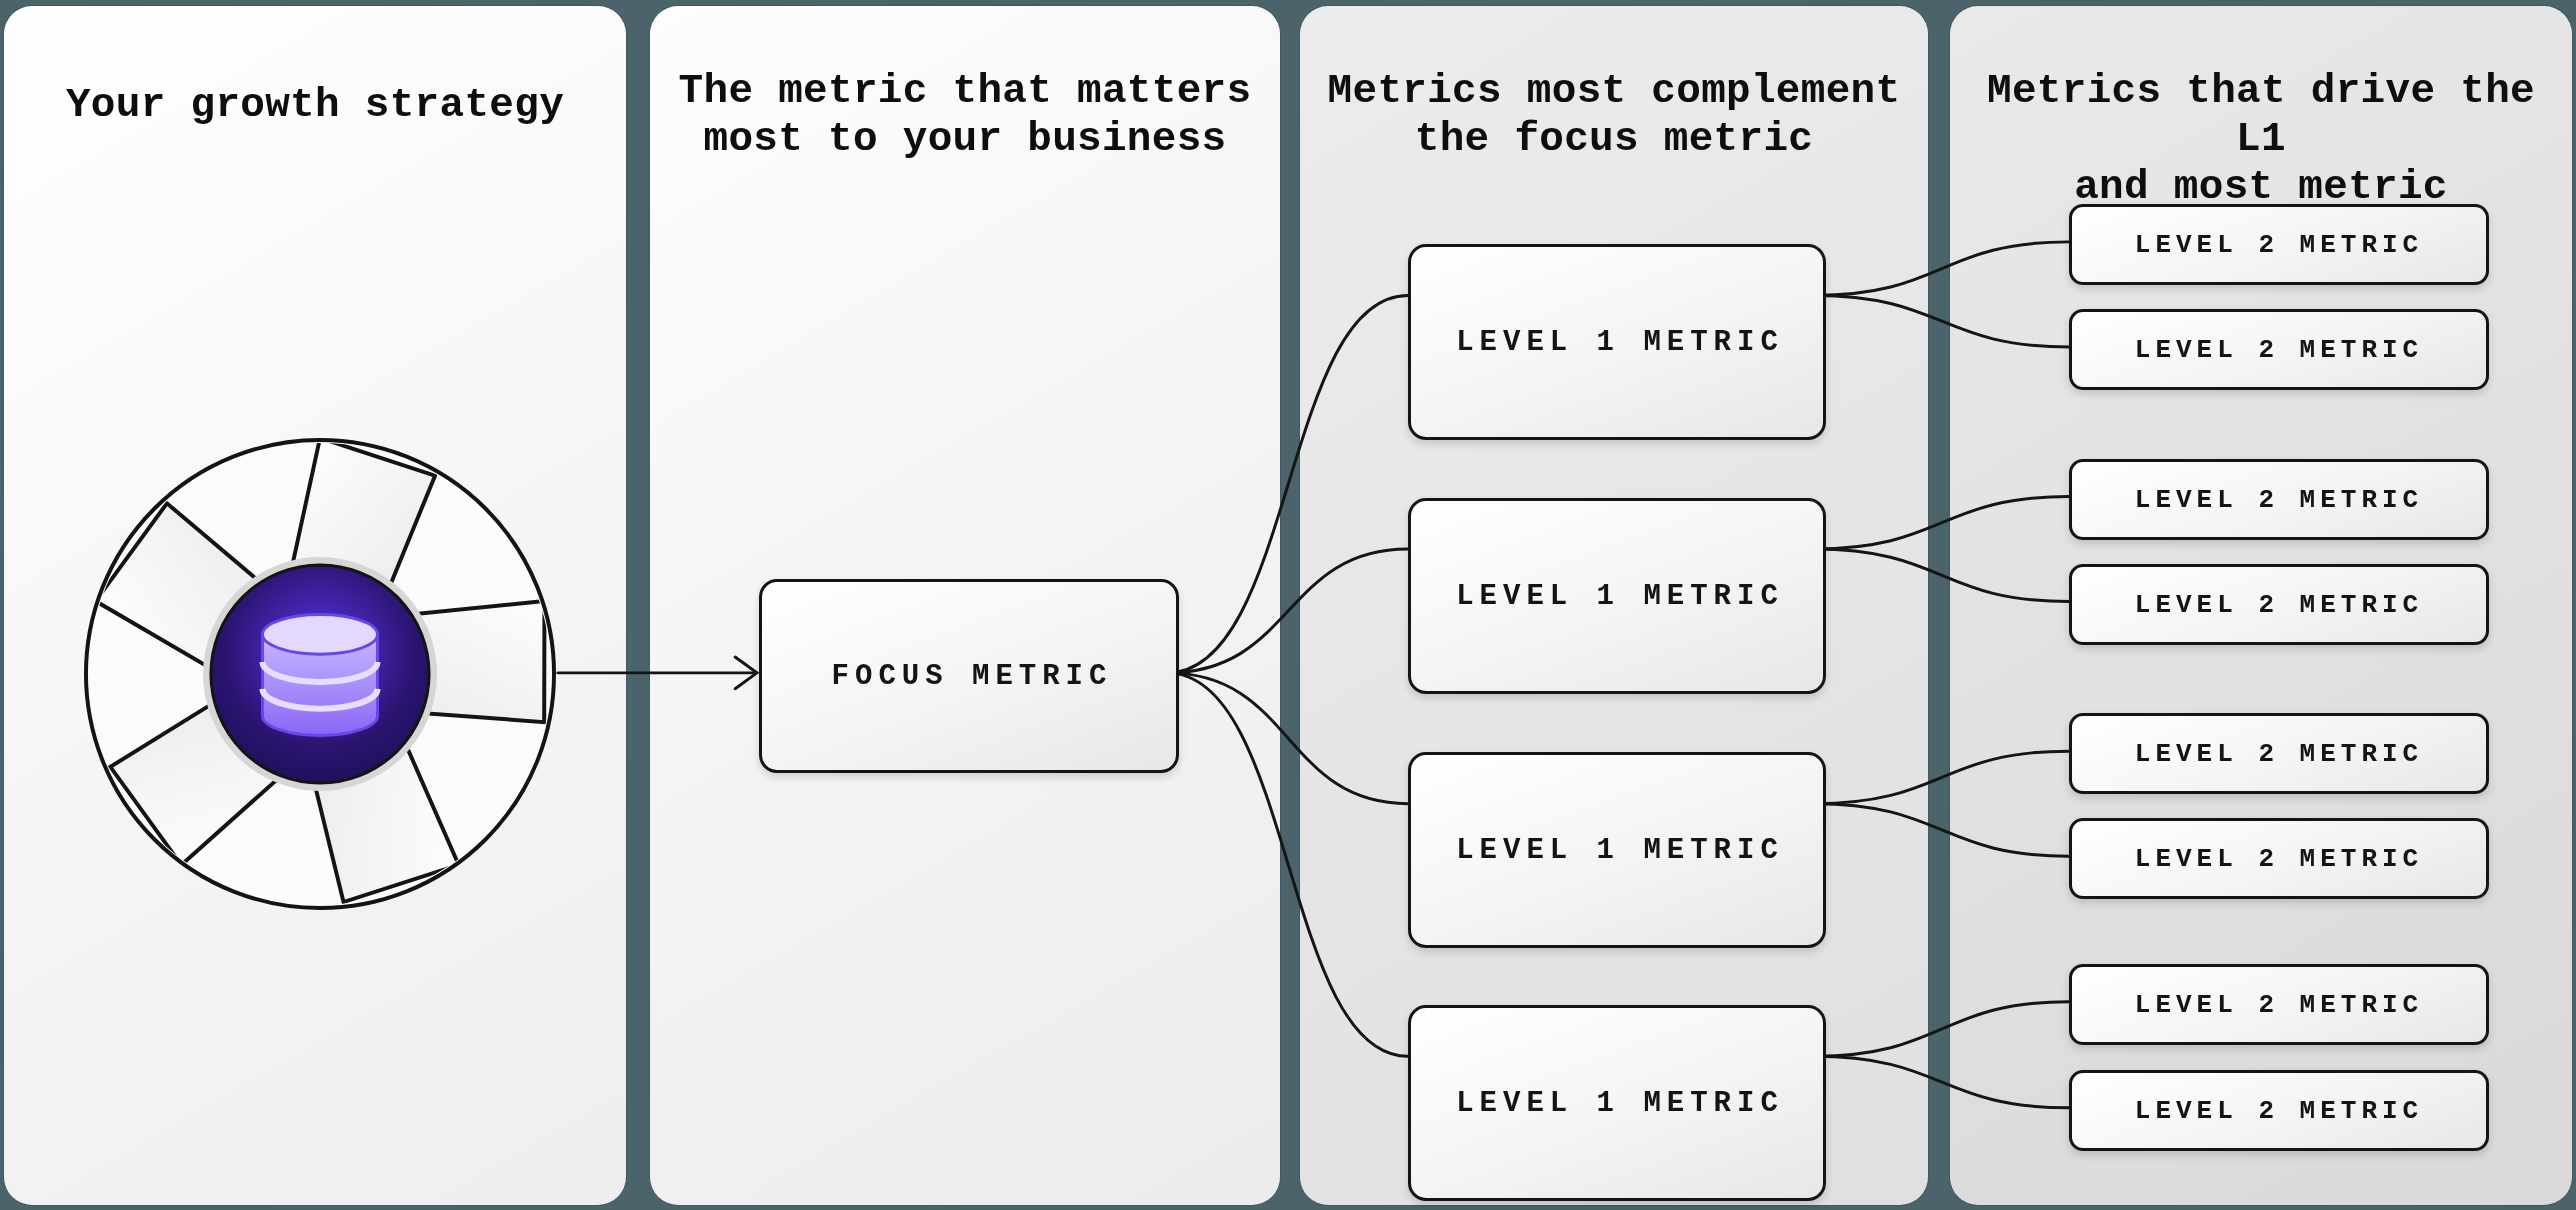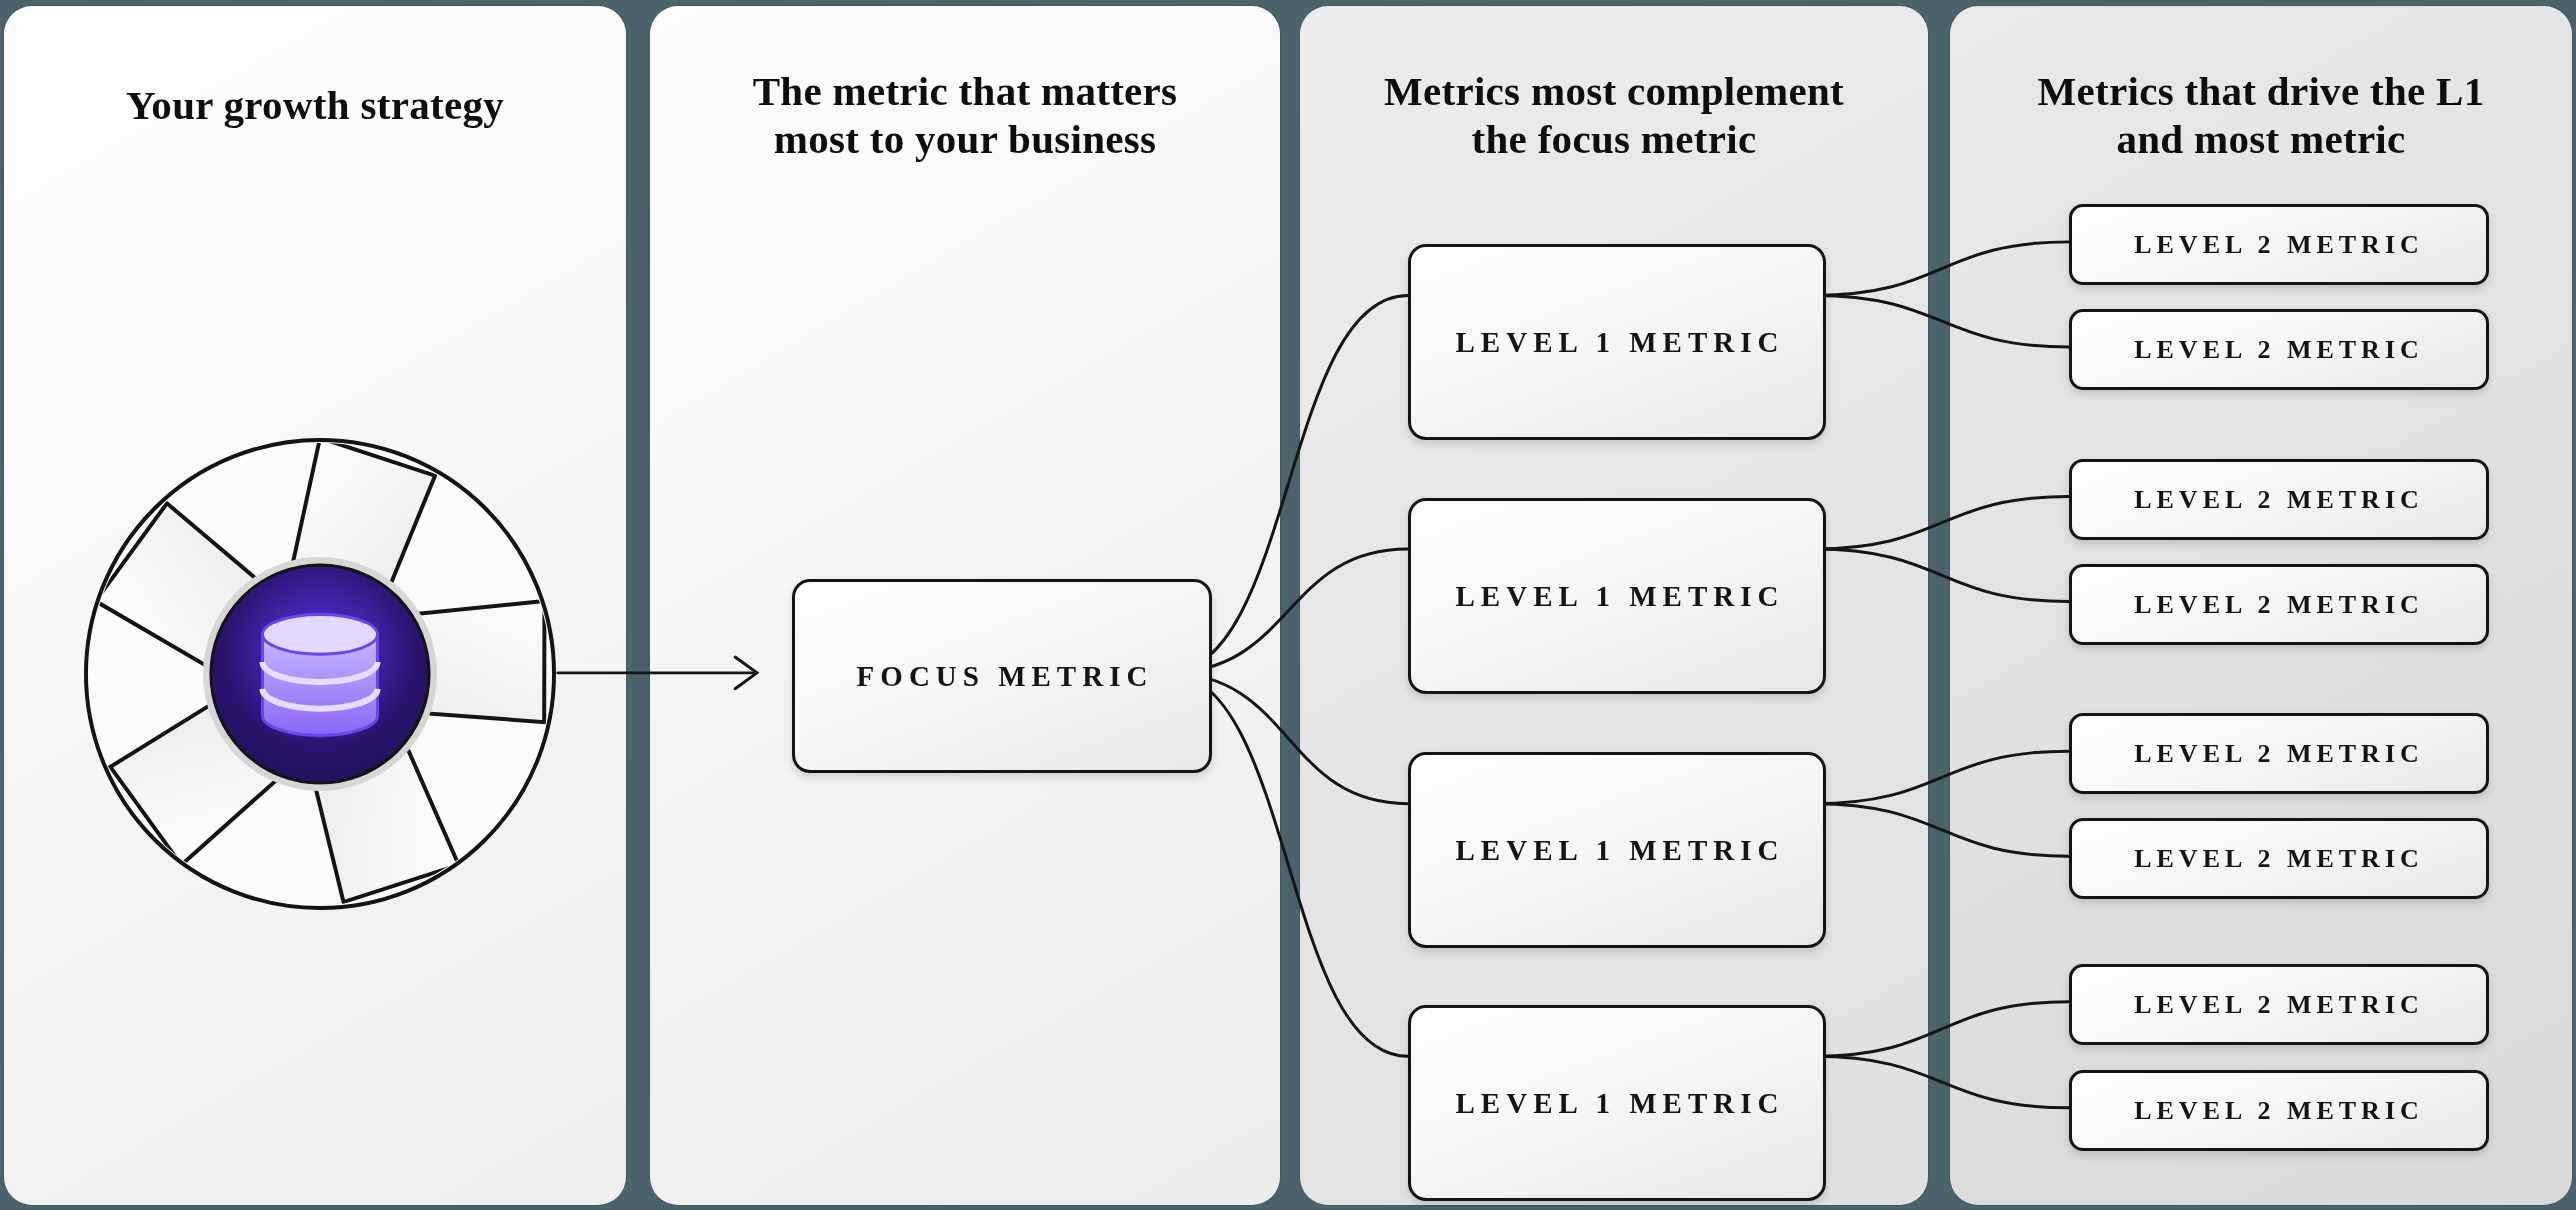--- a/index.html
+++ b/index.html
@@ -1,21 +1,21 @@
 <!DOCTYPE html>
 <html><head>
 <meta charset="utf-8">
 <style>
   html, body { margin: 0; padding: 0; background: #4b646c; }
   .canvas {
     position: relative;
     width: 2576px;
     height: 1211px;
     background: #4b646c;
-    font-family: Liberation Serif, serif;
+    font-family: Liberation Mono, monospace;
     overflow: hidden;
   }
   
   .panel {
     position: absolute;
     top: 6px;
     height: 1199px;
     border-radius: 28px;
     z-index: 0;
     box-shadow: 0 0 0 1px rgba(0,0,0,0.10);
@@ -61,21 +61,20 @@
     box-shadow: 0 4px 8px rgba(0,0,0,0.15);
     white-space: nowrap;
   }
   .focus {
     left: 759px; top: 579px;
     width: 408px; height: 188px;
     border-radius: 18px;
     font-size: 29px;
     letter-spacing: 6px;
     padding-left: 6px;
-    margin-left: 33px;
   }
   .l1 {
     left: 1408px;
     width: 406px; height: 190px;
     border-radius: 18px;
     font-size: 29px;
     letter-spacing: 6px;
     padding-left: 6px;
     margin-top: 44px;
   }

